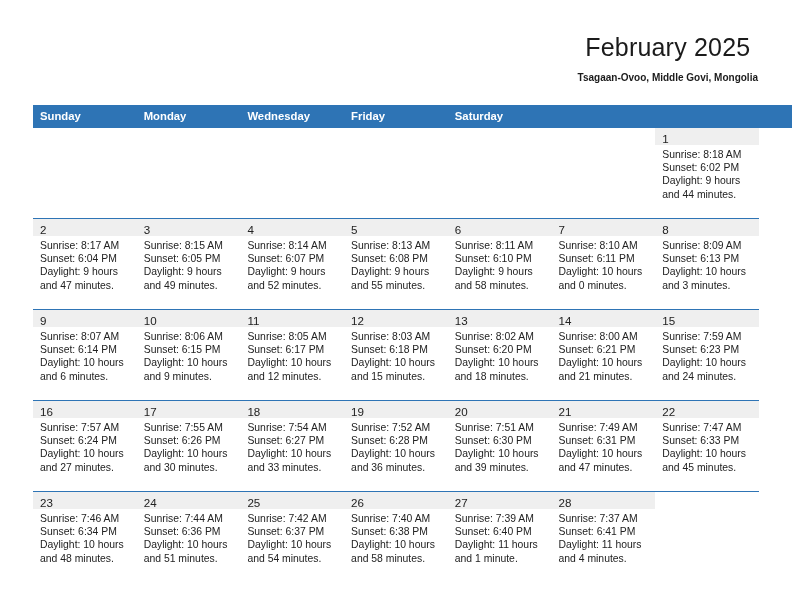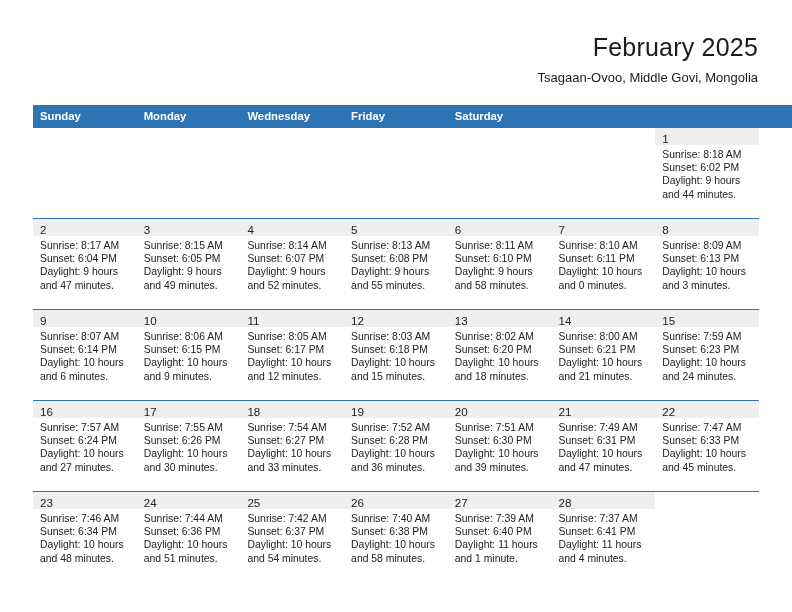--- a/index.html
+++ b/index.html
@@ -57,36 +57,36 @@
     top: 5px;
     width: 0; height: 0;
     border-left: 33px solid #1464a5;
     border-top: 19px solid transparent;
   }
 
   .title-block {
     position: absolute;
     right: 34px;
     top: 32px;
-    text-align: right;
+    text-align: center;
   }
   .cal-title {
     font-size: 25px;
     color: #1b1b1b;
     line-height: 30px;
     font-weight: normal;
     margin: 0;
     letter-spacing: 0.2px;
   }
   .cal-subtitle {
-    font-size: 13px;
+    font-size: 10px;
     color: #1b1b1b;
     line-height: 20px;
     margin: 6px 0 0 0;
-    font-weight: normal;
+    font-weight: bold;
   }
 
   
   .cal {
     position: absolute;
     left: 33px;
     top: 105px;
     width: 726px;
   }
   .dow-row {

